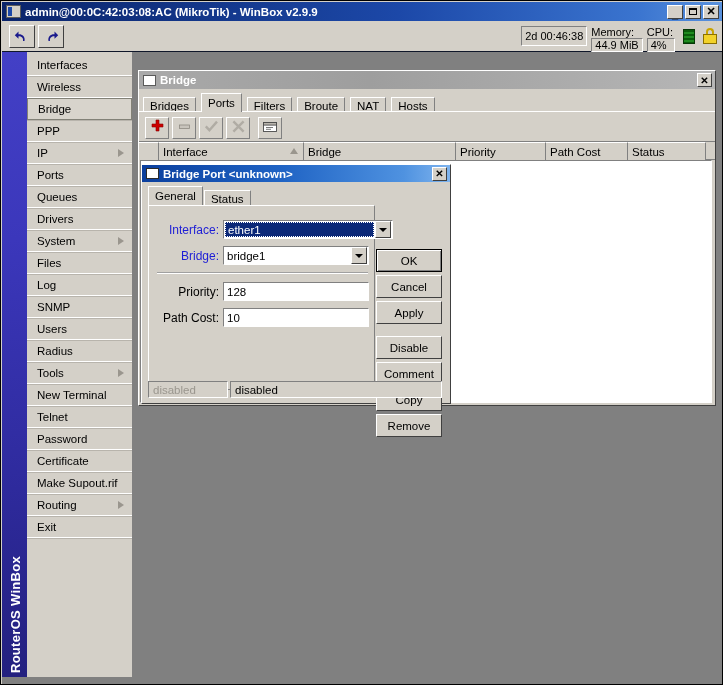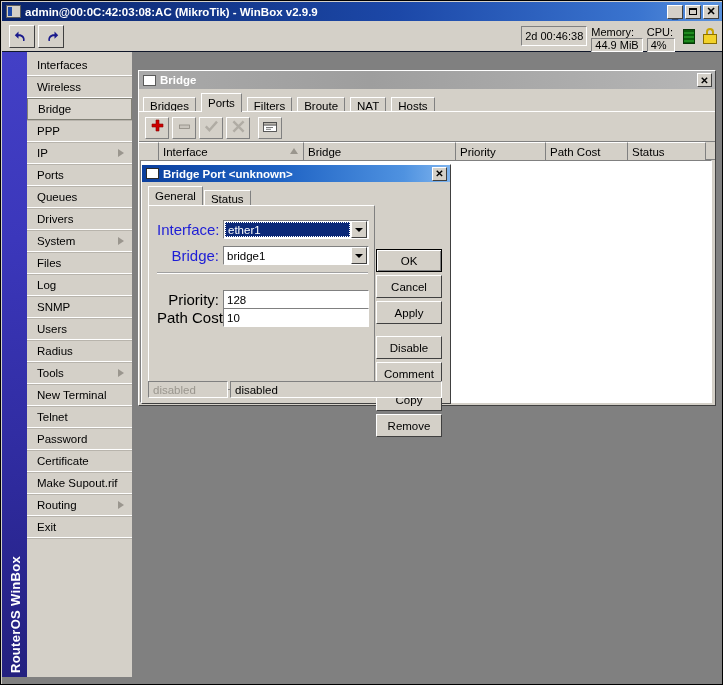--- a/index.html
+++ b/index.html
@@ -475,21 +475,21 @@
     box-sizing: border-box;
     background: #d4d0c8;
   }
   .field-row {
     position: absolute;
     display: flex;
     align-items: center;
     height: 19px;
   }
   .field-label {
-    font-size: 15px;
+    font-size: 12px;
     text-align: right;
     white-space: nowrap;
     padding-right: 4px;
   }
   .field-label.link { color: #1d1dd6; }
   .field-label.plain { color: #000000; }
   .combo {
     height: 19px;
     background: #ffffff;
     border-top: 1px solid #808080;
@@ -828,41 +828,41 @@
       <div class="bp-body">
         <div class="bp-tabs" id="bp-tabs">
             <div class="bp-tab active">General</div>
             <div class="bp-tab">Status</div>
           </div>
 
         <div class="bp-panel">
 
           <div class="field-row" style="left:8px; top:14px;">
             <div class="field-label link" style="width:62px;">Interface:</div>
-            <div class="combo focused" style="width:146px;">
+            <div class="combo focused" style="width:170px;">
               <div class="combo-text">ether1</div>
               <div class="combo-arrow">
                   <i></i>
                 </div>
             </div>
           </div>
 
           <div class="field-row" style="left:8px; top:40px;">
             <div class="field-label link" style="width:62px;">Bridge:</div>
             <div class="combo" style="width:146px;">
               <div class="combo-text">bridge1</div>
               <div class="combo-arrow">
                   <i></i>
                 </div>
             </div>
           </div>
 
           <div class="divider" style="top:66px;"></div>
 
-          <div class="field-row" style="left:8px; top:84px;align-items:center;">
+          <div class="field-row" style="left:8px; top:76px;align-items:center;">
             <div class="field-label plain" style="width:62px;">Priority:</div>
             <div class="textinput" style="width:146px;">
               <span>128</span>
             </div>
           </div>
 
           <div class="field-row" style="left:8px; top:102px;">
             <div class="field-label plain" style="width:62px;">Path Cost:</div>
             <div class="textinput" style="width:146px;">
               <span>10</span>

